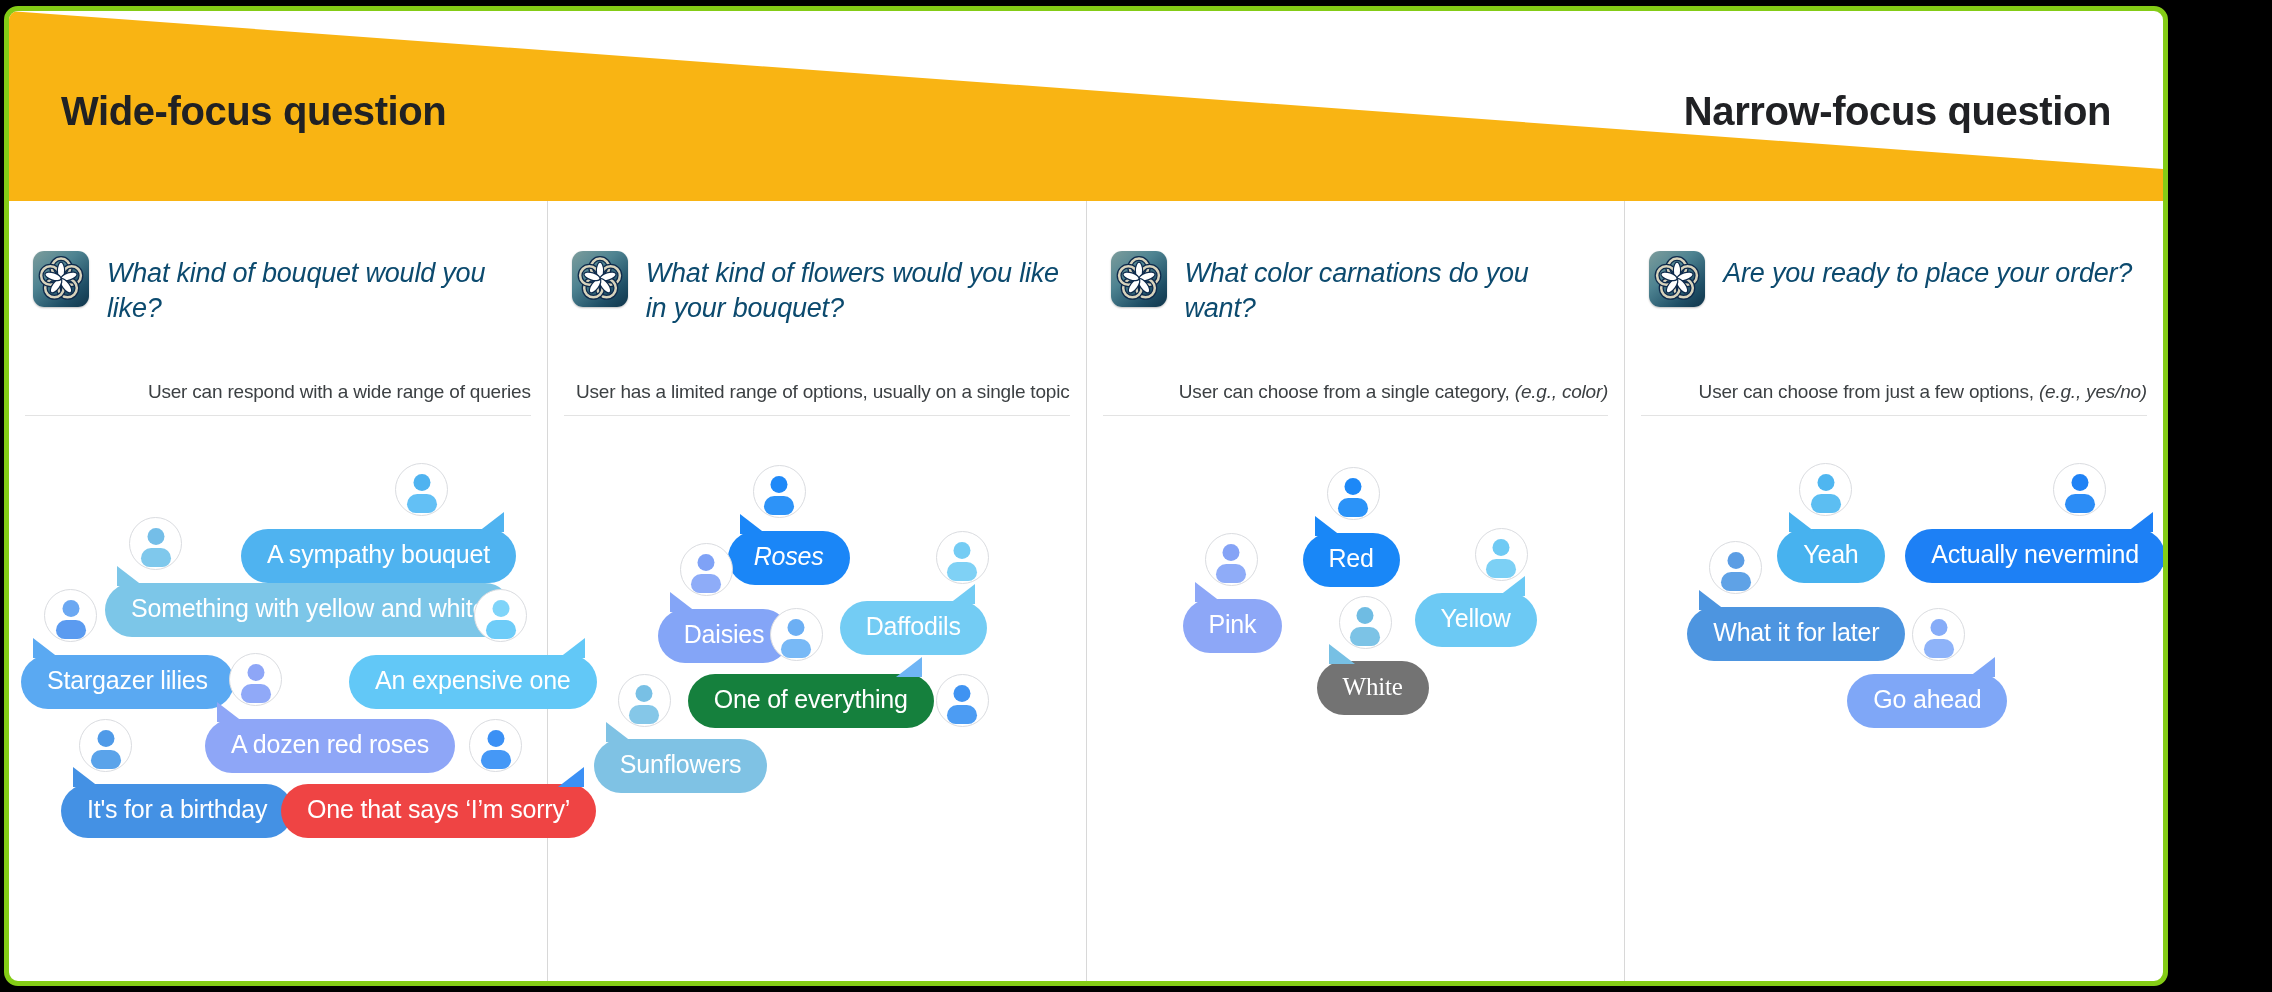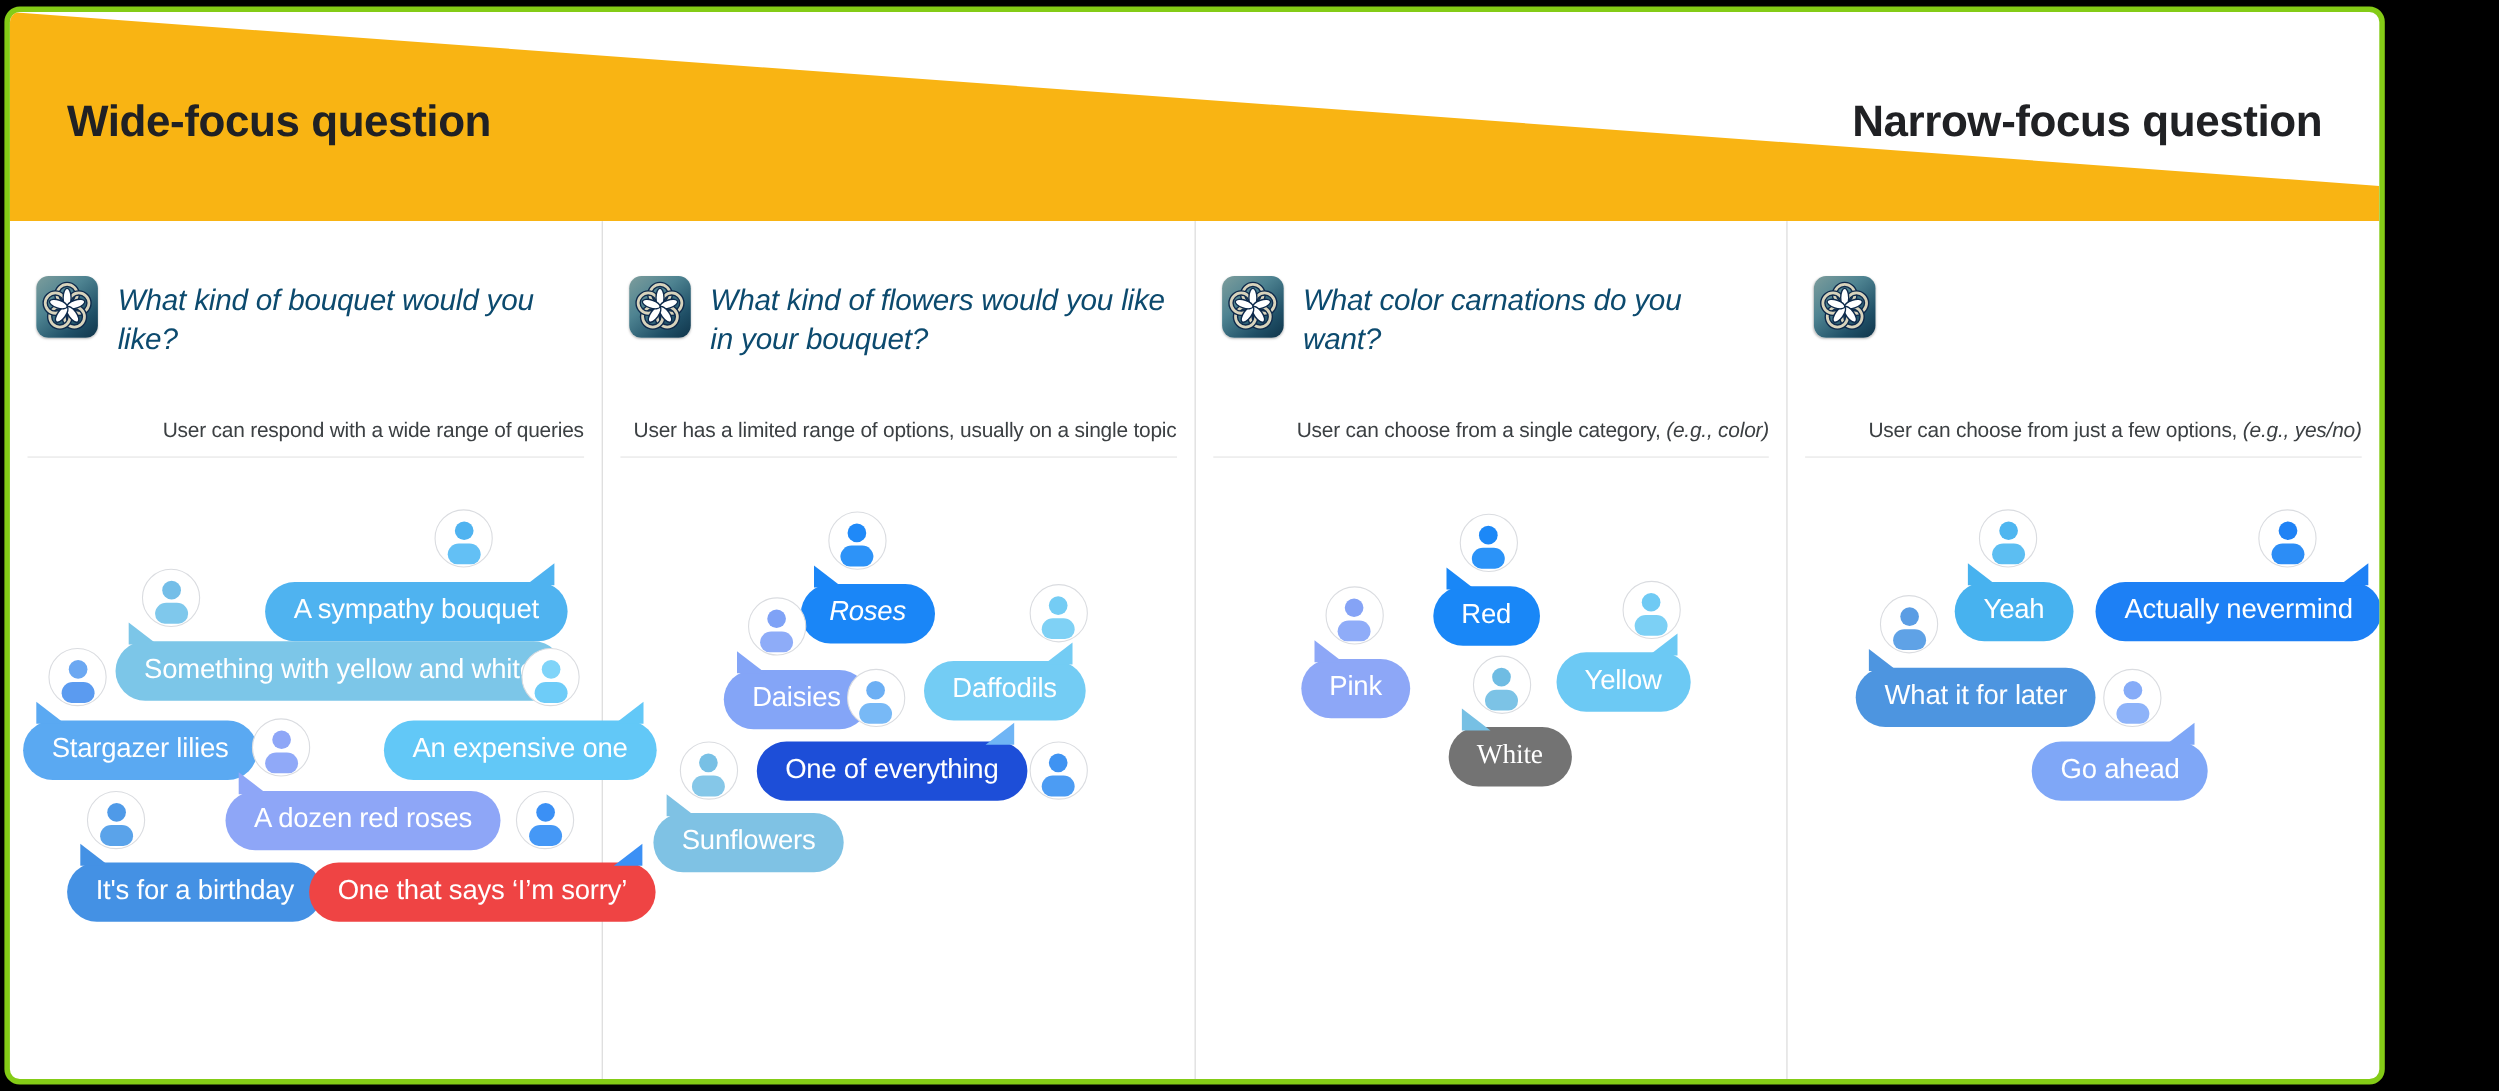--- a/index.html
+++ b/index.html
@@ -267,21 +267,21 @@
           <div class="bubble tail-left" style="left: 110px; top: 178px; background: rgb(132, 165, 247); border-bottom-color: rgb(132, 165, 247);">Daisies</div>
           <div class="avatar" style="left: 388px; top: 100px;">
             <div class="head" style="background: rgb(116, 204, 244);"></div>
             <div class="body" style="background: rgb(127, 209, 245);"></div>
           </div>
           <div class="bubble tail-right" style="left: 292px; top: 170px; background: rgb(115, 204, 244); border-bottom-color: rgb(115, 204, 244);">Daffodils</div>
           <div class="avatar" style="left: 222px; top: 177px;">
             <div class="head" style="background: rgb(108, 175, 244);"></div>
             <div class="body" style="background: rgb(120, 185, 246);"></div>
           </div>
-          <div class="bubble tail-right" style="left: 140px; top: 243px; background: #1d4ed8; border-bottom-color: rgb(111, 181, 245);">One of everything</div>
+          <div class="bubble tail-right" style="left: 140px; top: 243px; background: #15803d; border-bottom-color: rgb(111, 181, 245);">One of everything</div>
           <div class="avatar" style="left: 70px; top: 243px;">
             <div class="head" style="background: rgb(120, 192, 229);"></div>
             <div class="body" style="background: rgb(133, 199, 232);"></div>
           </div>
           <div class="bubble tail-left" style="left: 46px; top: 308px; background: rgb(127, 194, 228); border-bottom-color: rgb(127, 194, 228);">Sunflowers</div>
           <div class="avatar" style="left: 388px; top: 243px;">
             <div class="head" style="background: rgb(63, 147, 242);"></div>
             <div class="body" style="background: rgb(76, 156, 243);"></div>
           </div>
         </div>
@@ -351,20 +351,21 @@
                 <circle cx="30.97886967409693" cy="43.81966011250105" r="16.5" fill="none" stroke="#0E2A4B" stroke-width="9"></circle>
                 <circle cx="30.97886967409693" cy="43.81966011250105" r="16.5" fill="none" stroke="#D8D3BC" stroke-width="4.5"></circle>
                 <ellipse cx="50" cy="35" rx="6.5" ry="15" fill="#FFFFFF" stroke="#0E2A4B" stroke-width="2.2" transform="rotate(0 50 50)"></ellipse>
                 <ellipse cx="50" cy="35" rx="6.5" ry="15" fill="#FFFFFF" stroke="#0E2A4B" stroke-width="2.2" transform="rotate(72 50 50)"></ellipse>
                 <ellipse cx="50" cy="35" rx="6.5" ry="15" fill="#FFFFFF" stroke="#0E2A4B" stroke-width="2.2" transform="rotate(144 50 50)"></ellipse>
                 <ellipse cx="50" cy="35" rx="6.5" ry="15" fill="#FFFFFF" stroke="#0E2A4B" stroke-width="2.2" transform="rotate(216 50 50)"></ellipse>
                 <ellipse cx="50" cy="35" rx="6.5" ry="15" fill="#FFFFFF" stroke="#0E2A4B" stroke-width="2.2" transform="rotate(288 50 50)"></ellipse>
               </g>
             </svg>
           </span>
+          <div class="q-text">Are you ready to place your order?</div>
         </div>
         <div class="caption-wrap"><span class="caption">User can choose from just a few options, <i>(e.g., yes/no)</i></span></div>
         <div class="cluster">
           <div class="avatar" style="left: 174px; top: 32px;">
             <div class="head" style="background: rgb(79, 182, 240);"></div>
             <div class="body" style="background: rgb(92, 190, 242);"></div>
           </div>
           <div class="bubble tail-left" style="left: 152px; top: 98px; background: rgb(71, 178, 239); border-bottom-color: rgb(71, 178, 239);">Yeah</div>
           <div class="avatar" style="left: 428px; top: 32px;">
             <div class="head" style="background: rgb(31, 130, 245);"></div>

